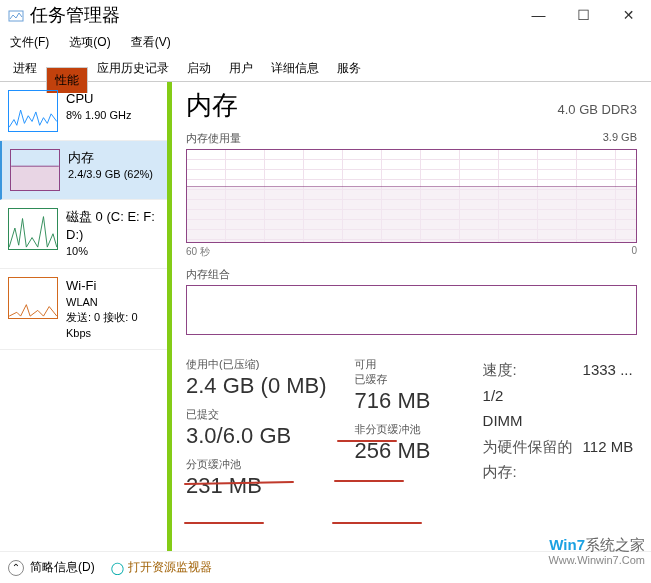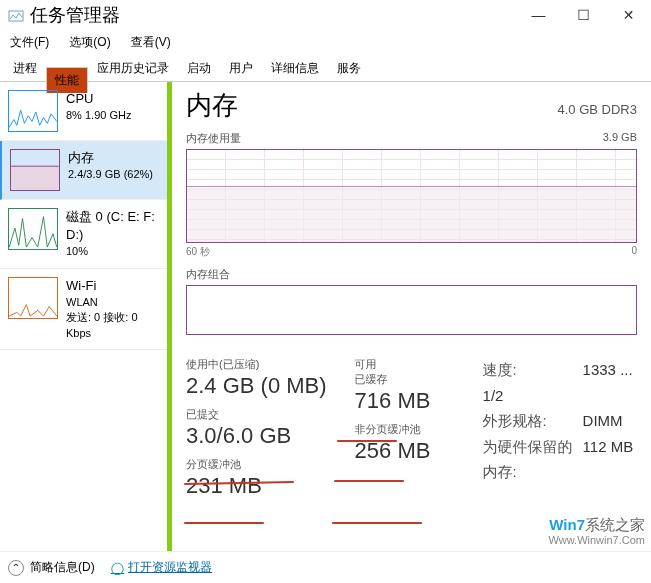--- a/index.html
+++ b/index.html
@@ -33,23 +33,23 @@
 .stats { display: flex; margin-top: 22px; gap: 28px; font-size: 11px; color: #555; }
 .stats-col { min-width: 130px; }
 .stat-label { font-size: 11px; color: #555; }
 .stat-value { font-size: 22px; color: #333; margin-top: 1px; margin-bottom: 8px; }
 .stats-right { font-size: 15px; line-height: 1.7; }
 .stats-right .row { display: flex; }
 .stats-right .lbl { width: 100px; color: #555; }
 .stats-right .val { color: #333; }
 .footer { position: absolute; bottom: 0; left: 0; right: 0; height: 32px; display: flex; align-items: center; padding: 0 8px; font-size: 12px; border-top: 1px solid #eee; background: #fff; }
 .footer .chevron { width: 16px; height: 16px; border: 1px solid #888; border-radius: 50%; display: inline-flex; align-items: center; justify-content: center; margin-right: 6px; font-size: 10px; }
-.footer .link { color: #0369a1; margin-left: 16px; display: inline-flex; align-items: center; text-decoration: underline; }
+.footer .link { color: #a16207; margin-left: 16px; display: inline-flex; align-items: center; }
 .footer .link::before { content: "◯"; color: #0aa; margin-right: 4px; font-size: 12px; }
-.watermark { position: absolute; right: 6px; bottom: 36px; font-size: 12px; text-align: right; line-height: 1.2; }
+.watermark { position: absolute; right: 6px; bottom: 16px; font-size: 12px; text-align: right; line-height: 1.2; }
 .watermark .brand { font-size: 15px; }
 .watermark .w7 { color: #1ba1e2; font-weight: bold; }
 .watermark .cn { color: #666; }
 .watermark .url { color: #888; font-size: 11px; }
 .redline { position: absolute; height: 2px; background: #c0392b; border-radius: 1px; }
 svg.mini { width: 100%; height: 100%; }
 </style>
 </head>
 <body>
 
@@ -179,21 +179,20 @@
       </div>
       <div class="stats-right">
         <div class="row">
             <span class="lbl">速度:</span>
             <span class="val">1333 ...</span>
           </div>
         <div class="row">
             <span class="val">1/2</span>
           </div>
         <div class="row">
-            <span class="lbl">外形规格:</span>
             <span class="val">DIMM</span>
           </div>
         <div class="row">
             <span class="lbl">为硬件保留的内存:</span>
             <span class="val">112 MB</span>
           </div>
       </div>
     </div>
 
     <div class="redline" style="left:165px; top:358px; width:60px;"></div>

